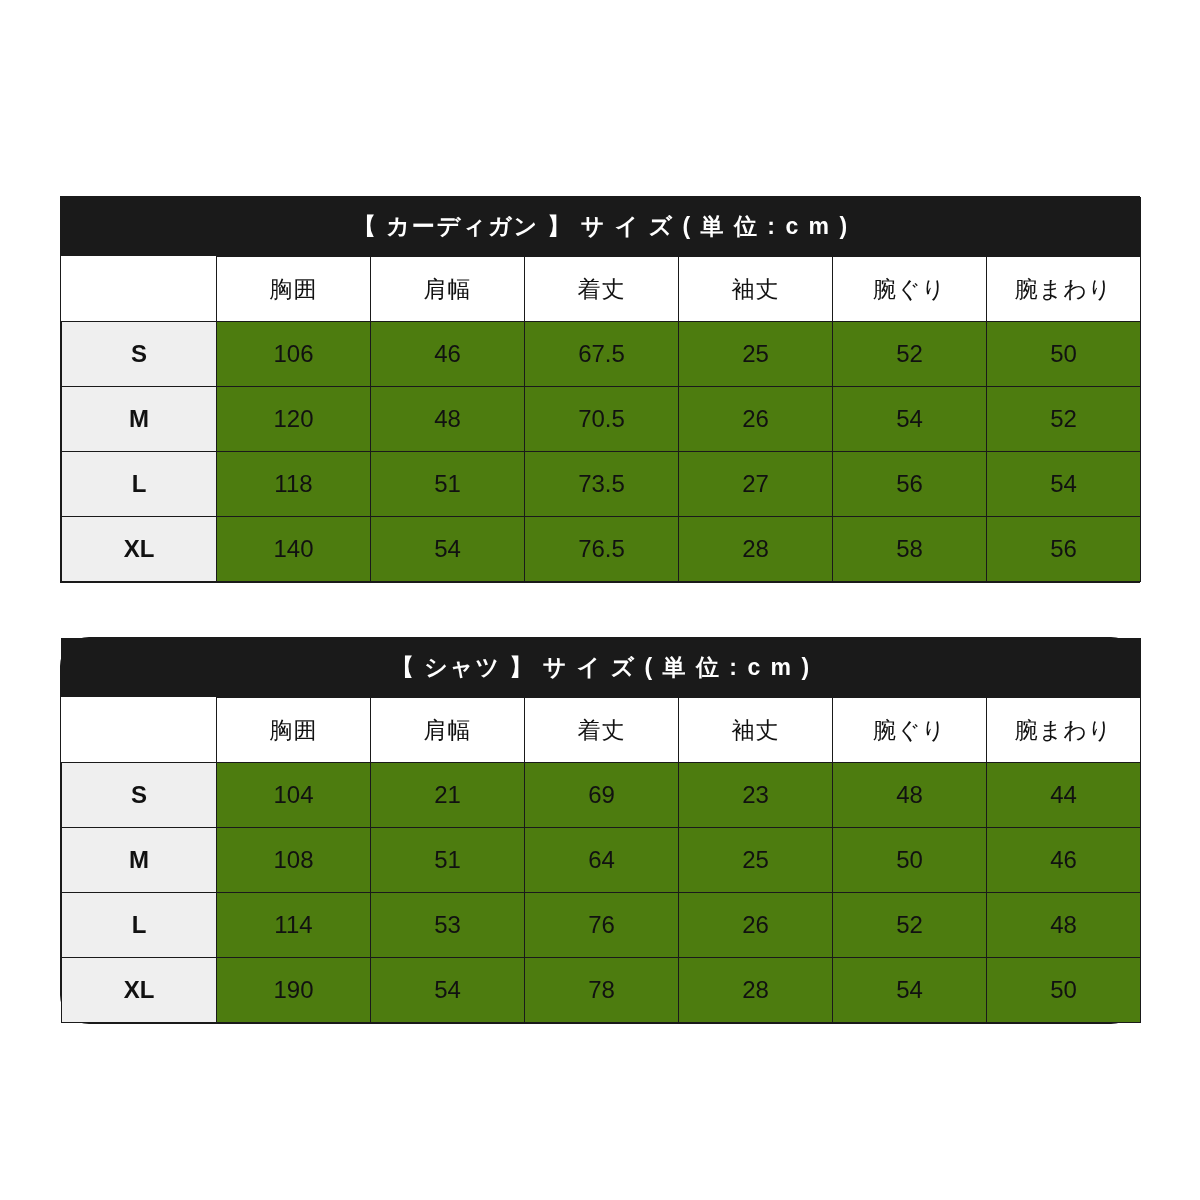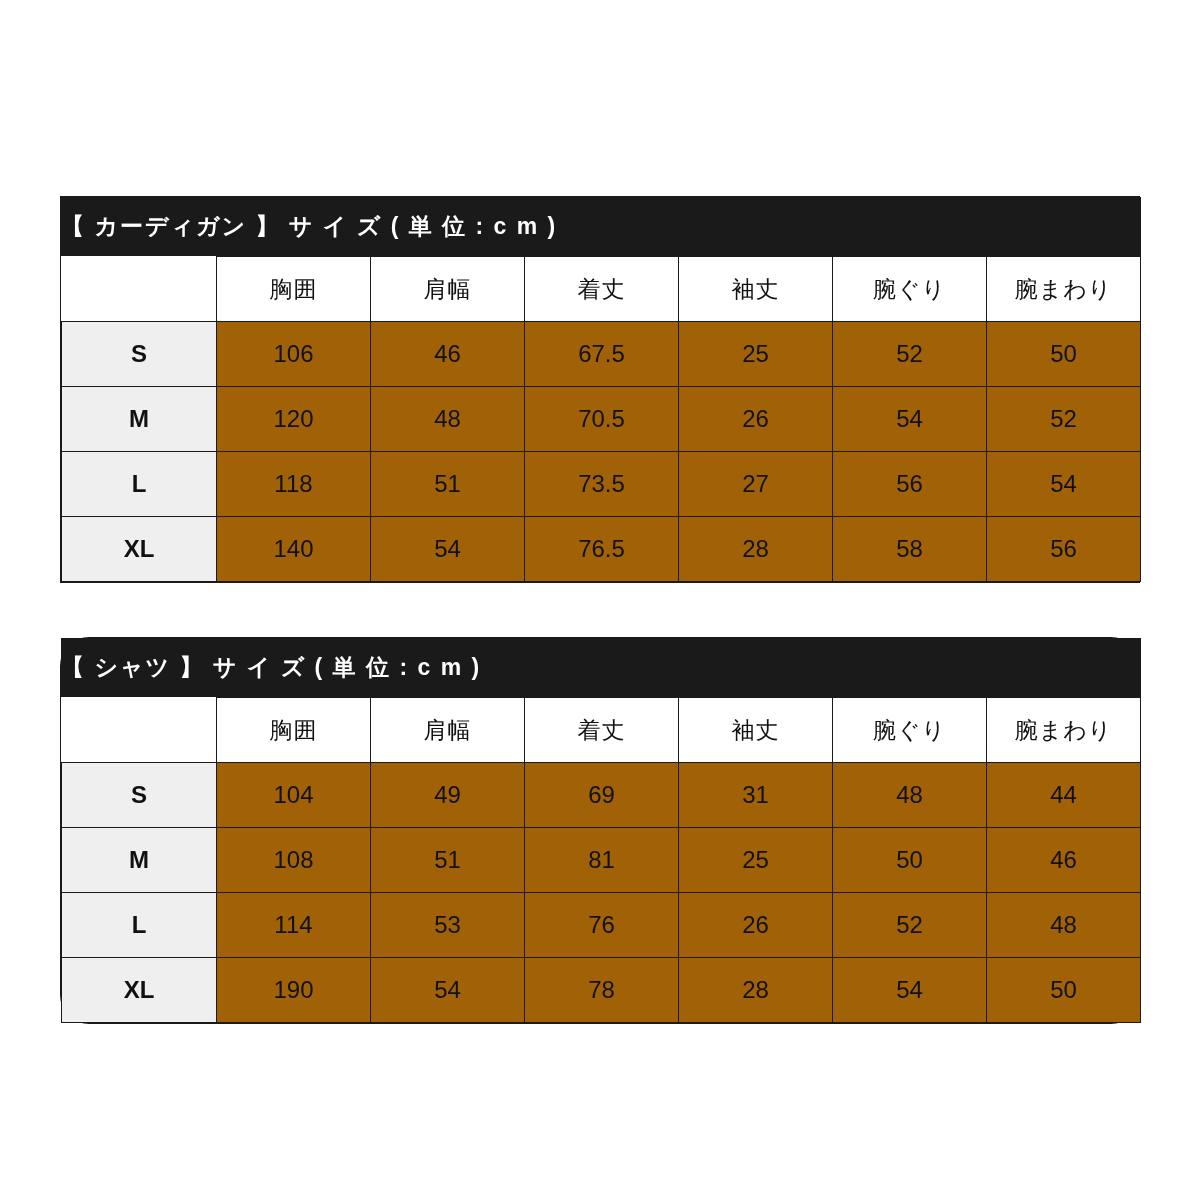--- a/index.html
+++ b/index.html
@@ -38,21 +38,21 @@
   }
   table.size-table caption {
     caption-side: top;
     background: #1a1a1a;
     color: #ffffff;
     font-size: 23px;
     font-weight: bold;
     letter-spacing: 2px;
     height: 59px;
     line-height: 59px;
-    text-align: left;
+    text-align: center;
     box-sizing: border-box;
   }
   table.size-table th,
   table.size-table td {
     border: 1px solid #1a1a1a;
     text-align: center;
     font-size: 24px;
     height: 65px;
     box-sizing: border-box;
     padding: 0;
@@ -66,21 +66,21 @@
   table.size-table thead th.corner {
     border-left: none;
     border-top: none;
   }
   table.size-table tbody th.rowhead {
     background: #efefef;
     font-weight: bold;
     font-size: 24px;
   }
   table.size-table tbody td {
-    background: #a16207;
+    background: #4d7c0f;
     font-weight: normal;
     margin-top: 32px;
   }
   col.c-label { width: 155px; }
   col.c-data { width: 154px; }
 </style>
 </head>
 <body>
 
 <div class="page">
@@ -169,31 +169,31 @@
           <th>着丈</th>
           <th>袖丈</th>
           <th>腕ぐり</th>
           <th>腕まわり</th>
         </tr>
       </thead>
       <tbody>
         <tr>
           <th class="rowhead">S</th>
           <td>104</td>
-          <td>49</td>
+          <td>21</td>
           <td>69</td>
-          <td>31</td>
+          <td>23</td>
           <td>48</td>
           <td>44</td>
         </tr>
         <tr>
           <th class="rowhead">M</th>
           <td>108</td>
           <td>51</td>
-          <td>81</td>
+          <td>64</td>
           <td>25</td>
           <td>50</td>
           <td>46</td>
         </tr>
         <tr>
           <th class="rowhead">L</th>
           <td>114</td>
           <td>53</td>
           <td>76</td>
           <td>26</td>

